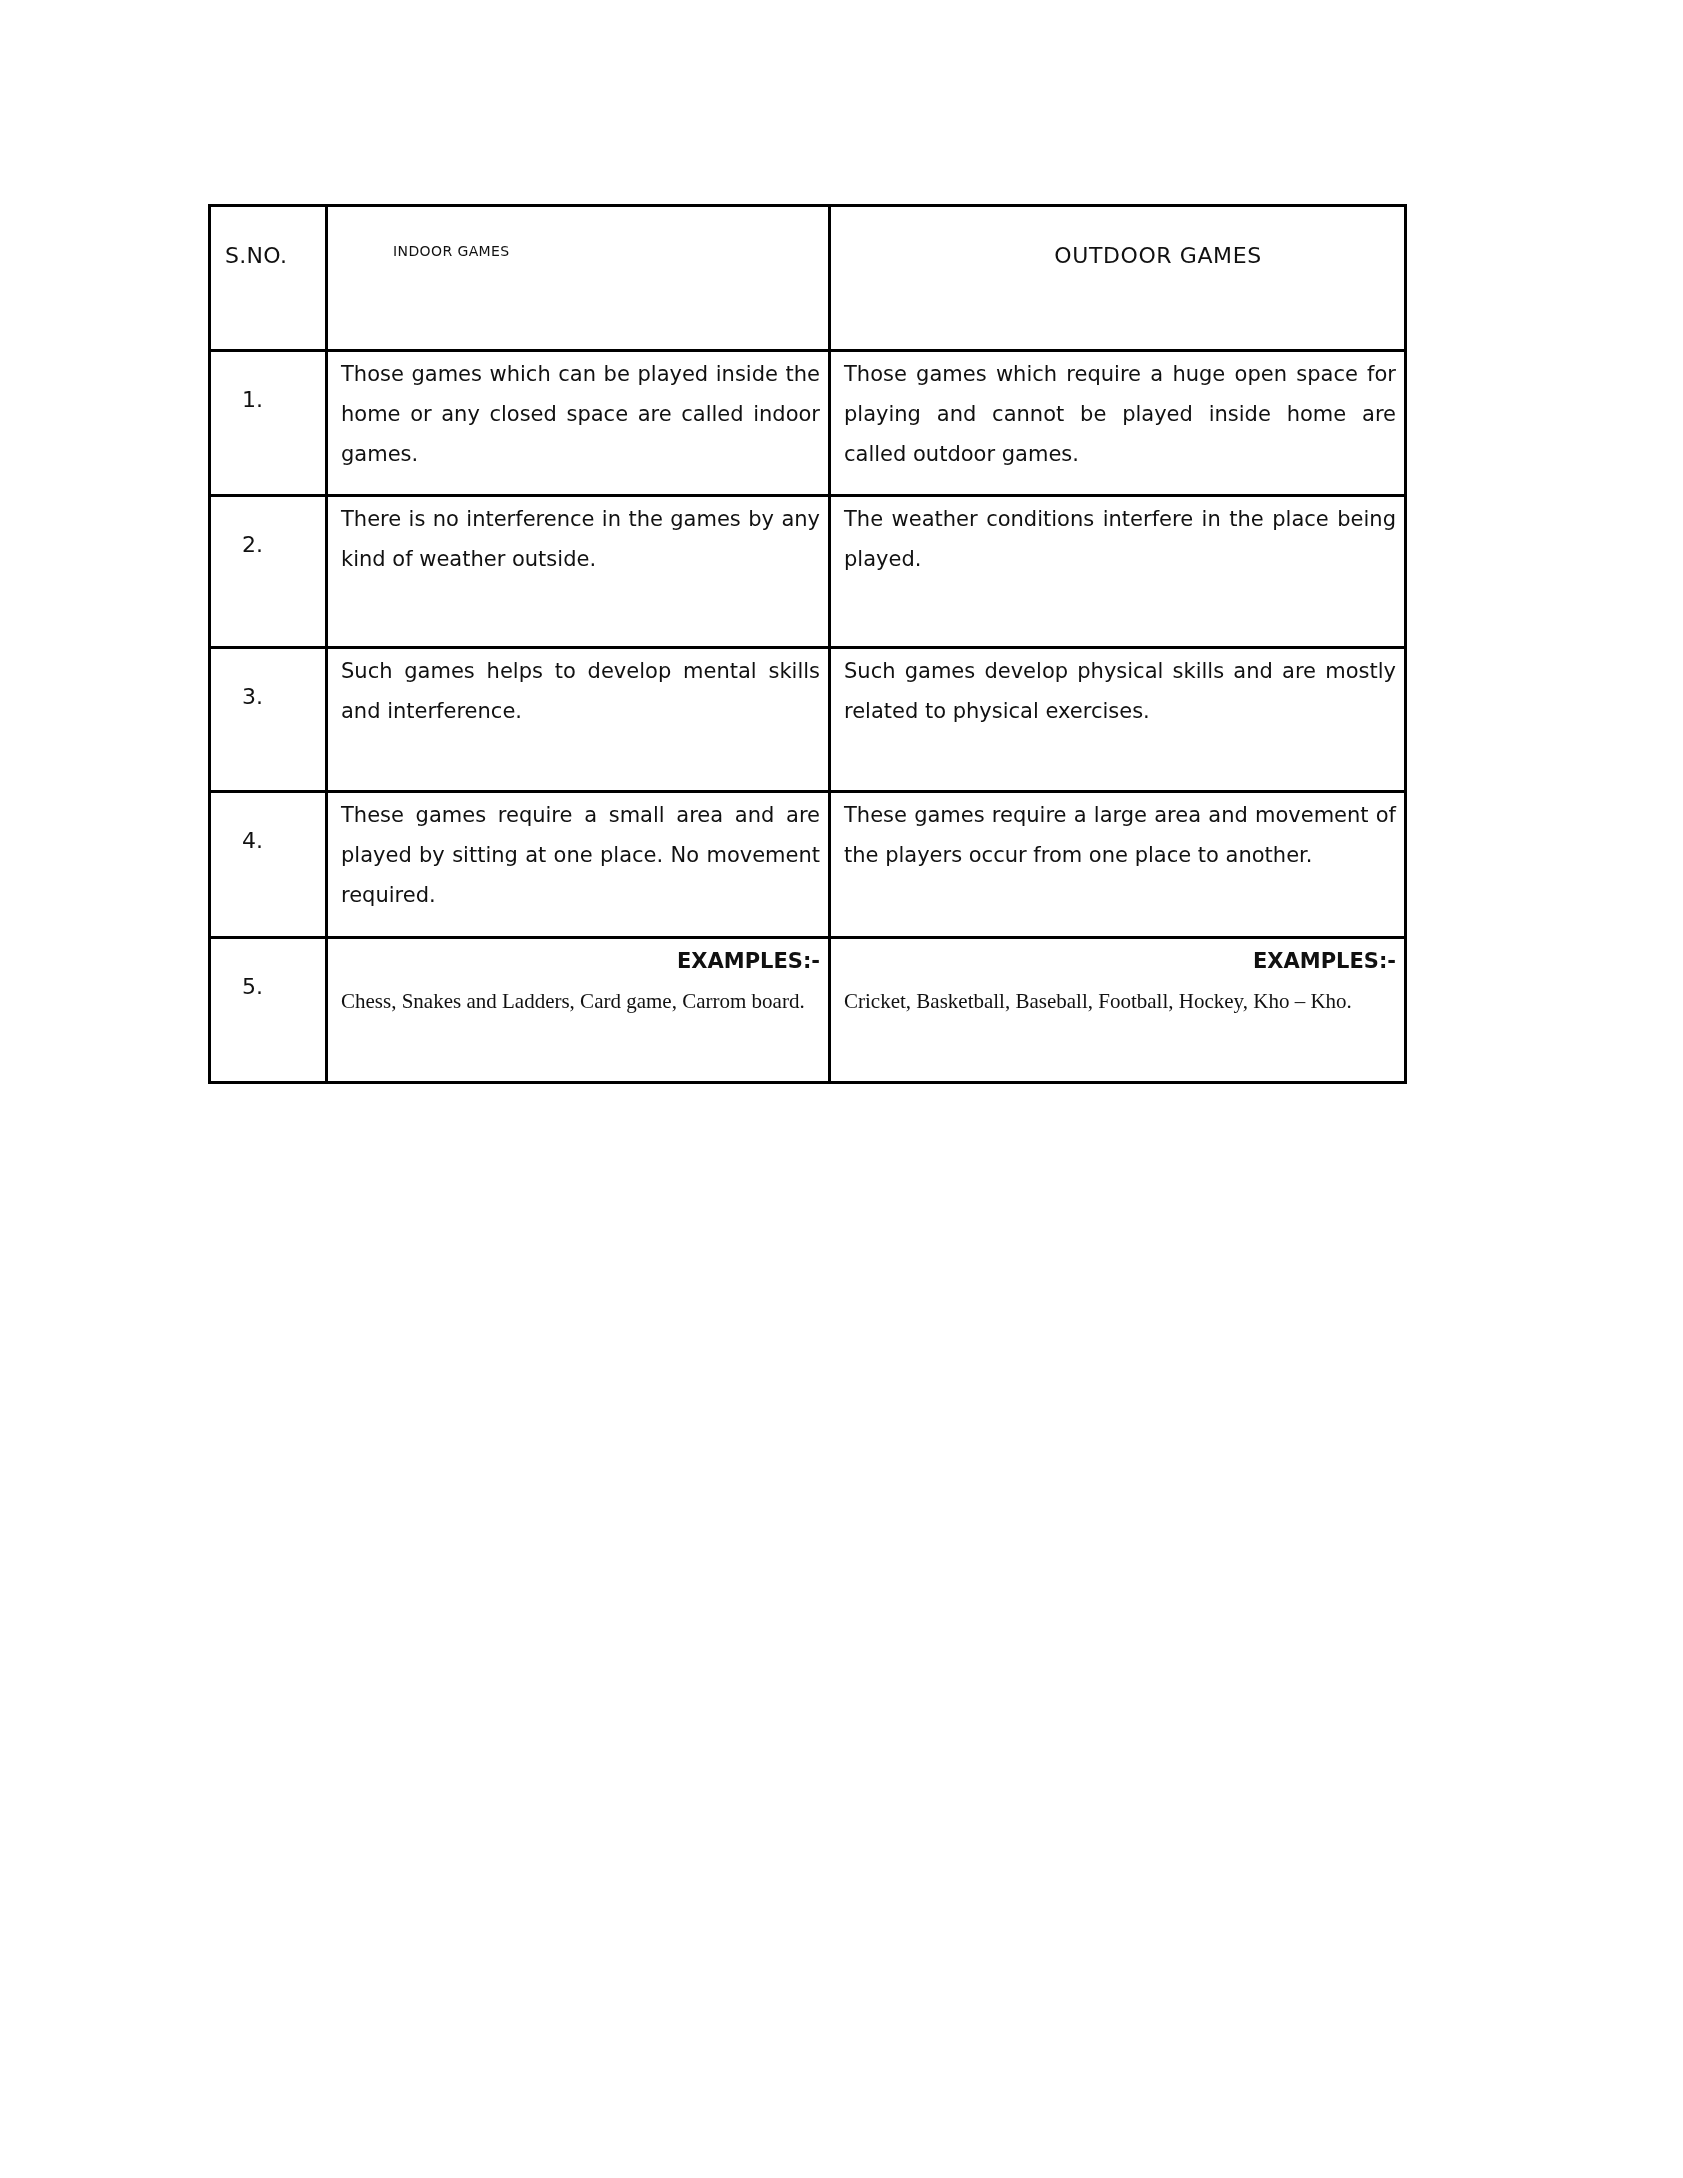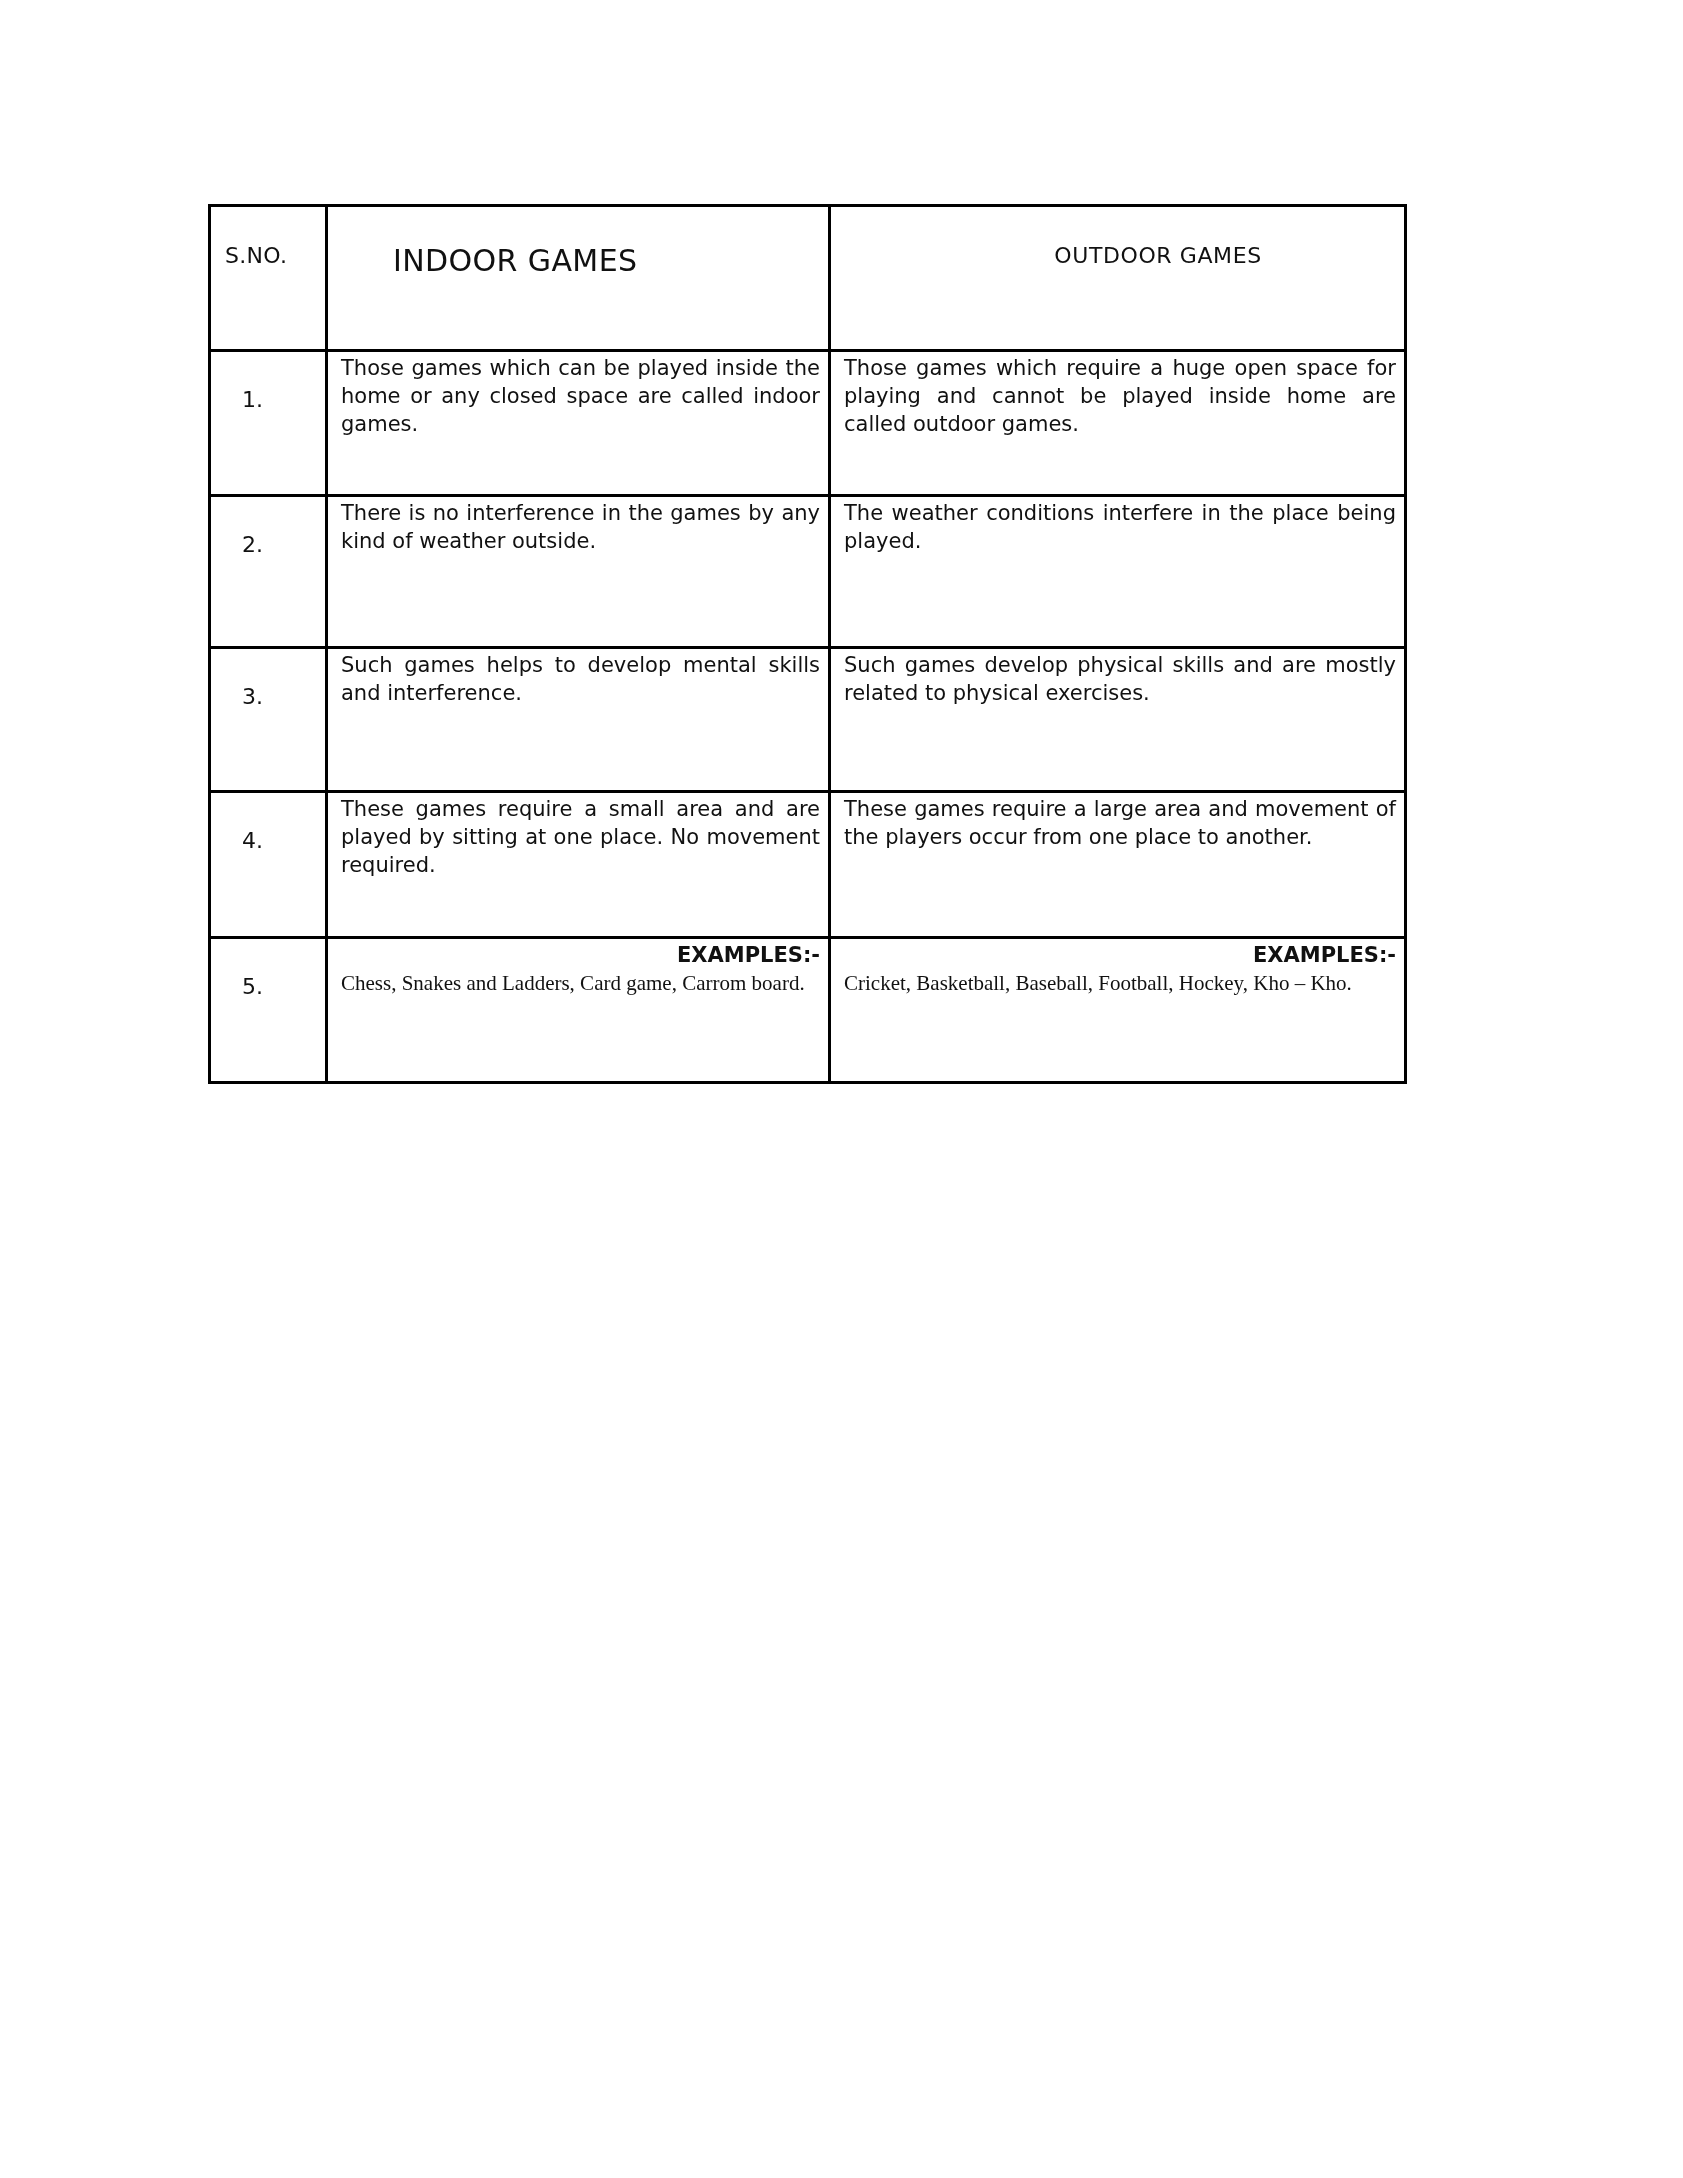--- a/index.html
+++ b/index.html
@@ -48,21 +48,21 @@
   tr.r5 { height: 145px; }
 
   .hdr-sno {
     font-size: 22px;
     padding-top: 36px !important;
     padding-left: 14px !important;
     text-align: left;
     letter-spacing: 0.3px;
   }
   .hdr-indoor {
-    font-size: 30px;
+    font-size: 14px;
     padding-top: 36px !important;
     padding-left: 65px !important;
     text-align: left;
     letter-spacing: 0.4px;
     margin-left: 33px;
   }
   .hdr-outdoor {
     font-size: 22px;
     padding-top: 36px !important;
     padding-left: 81px !important;
@@ -71,21 +71,21 @@
   }
   .sno {
     font-size: 22px;
     font-weight: bold;
     padding-top: 35px !important;
     padding-left: 31px !important;
     text-align: left;
   }
   .cell-text {
     font-size: 21px;
-    line-height: 28px;
+    line-height: 40px;
     text-align: justify;
     padding: 2px 8px 0 13px !important;
   }
   .cell-text .line-block {
     display: block;
     font-family: Liberation Serif, serif;
   }
   .cell-text .label {
     display: block;
     text-align: right;

